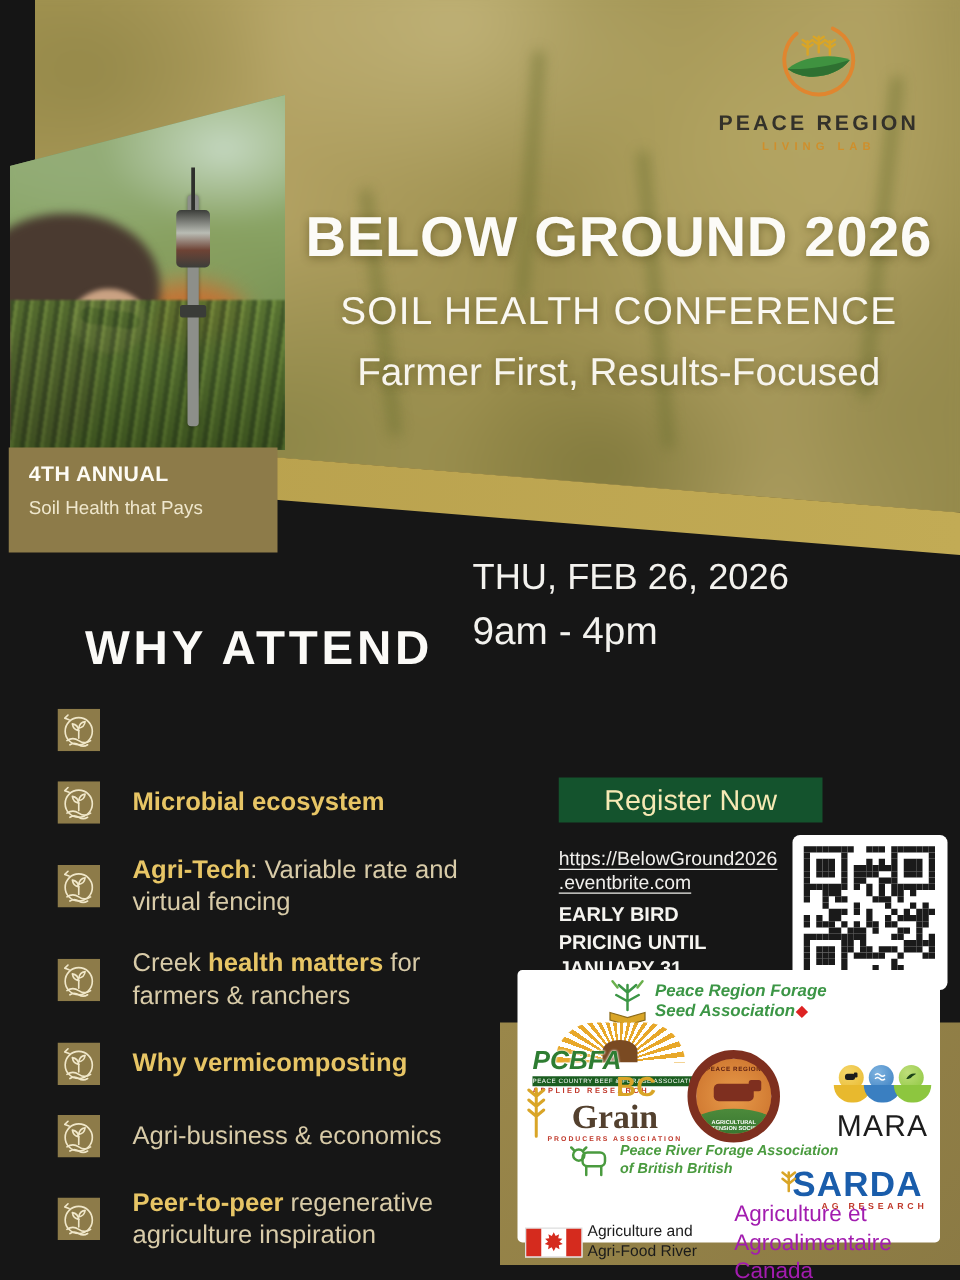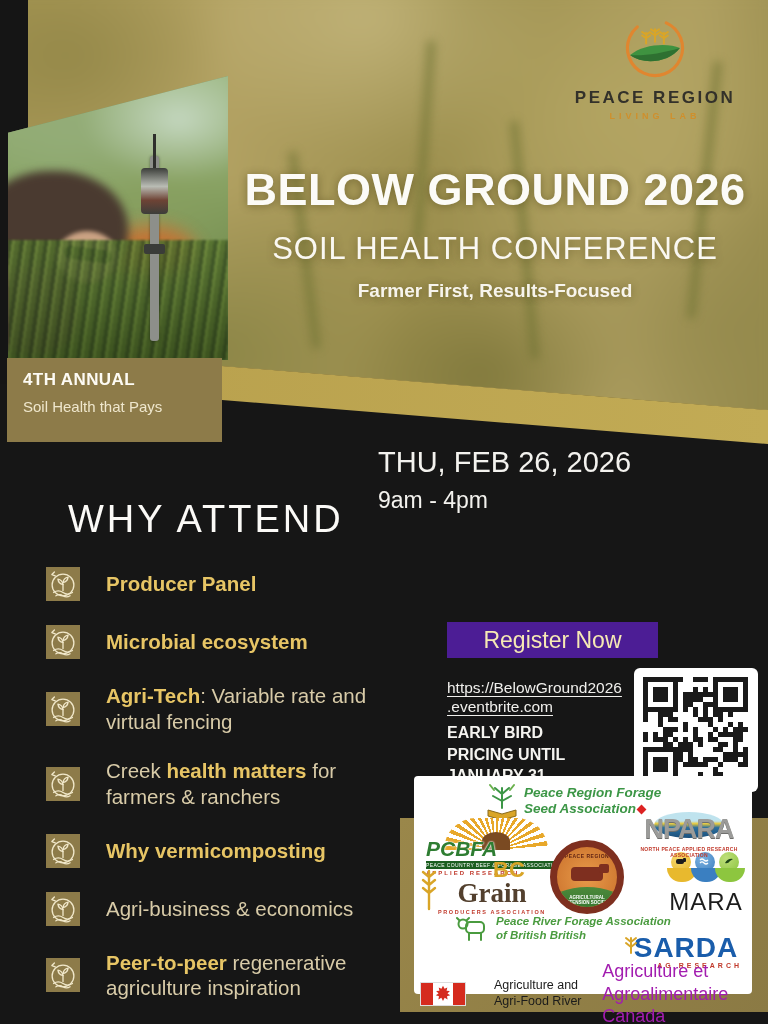--- a/index.html
+++ b/index.html
@@ -32,21 +32,21 @@
   
   .org-logo{position:absolute;left:555px;top:16px;width:200px;text-align:center;z-index:2;}
   .org-logo .name{font-size:17px;font-weight:600;letter-spacing:2.5px;color:#33312a;margin-top:4px;}
   .org-logo .sub{font-size:9px;font-weight:700;letter-spacing:4px;color:#cf8f2c;margin-top:3px;}
 
   
   .titles{position:absolute;left:230px;top:164px;width:530px;text-align:center;z-index:2;
           text-shadow:0 1px 8px rgba(60,50,10,.45);}
   .titles .t1{font-size:45px;font-weight:700;color:#fcfbf7;letter-spacing:.5px;}
   .titles .t2{font-size:31px;font-weight:300;color:#faf8f2;margin-top:15px;letter-spacing:1px;}
-  .titles .t3{font-size:19px;font-weight:700;color:#f7f4ec;margin-top:13px;}
+  .titles .t3{font-size:31px;font-weight:400;color:#f7f4ec;margin-top:13px;}
 
   
   .photo{position:absolute;left:8px;top:76px;width:220px;height:284px;z-index:3;
          clip-path:polygon(0 20%,100% 0,100% 100%,0 100%);background:#7d9465;overflow:hidden;}
   .photo .bg{position:absolute;inset:-12px;filter:blur(7px);
     background:
       radial-gradient(140px 90px at 75% 18%,#cfe0d0d0,transparent 70%),
       radial-gradient(160px 110px at 30% 22%,#93ac77,transparent 70%),
       radial-gradient(200px 140px at 60% 55%,#8aa060,transparent 75%),
       linear-gradient(#9db884 0%,#87a263 40%,#5f7b40 70%,#4c632f 100%);}
@@ -71,34 +71,34 @@
   .photo .device-collar{position:absolute;left:136px;top:168px;width:21px;height:10px;background:#3a3c38;border-radius:2px;}
 
   
   .badge{position:absolute;left:7px;top:358px;width:215px;height:84px;background:#8d7b49;z-index:4;
          box-sizing:border-box;padding:12px 0 0 16px;}
   .badge .b1{font-size:17px;font-weight:700;color:#fdfbf4;letter-spacing:.4px;line-height:1.22;}
   .badge .b3{font-size:15px;color:#efe7cd;margin-top:7px;}
 
   
   .why{position:absolute;left:40px;top:498px;width:340px;z-index:2;}
-  .why h2{margin:0 0 26px 28px;font-size:38px;font-weight:400;letter-spacing:3px;color:#fbfaf7;}
+  .why h2{margin:0 0 26px 28px;font-size:38px;font-weight:700;letter-spacing:3px;color:#fbfaf7;}
   .why-row{display:flex;align-items:center;margin-bottom:24px;}
   .why-icon{flex:0 0 34px;margin-right:26px;margin-left:6px;display:block;height:34px;}
   .why-text{margin:0;font-size:20.5px;line-height:1.25;color:#d8cba8;width:262px;}
   .why-text .b{font-weight:700;color:#e7c565;}
 
   
   .rcol{position:absolute;left:378px;top:446px;width:384px;z-index:2;}
   .rcol .date{font-size:29px;color:#f3f2ee;}
-  .rcol .time{font-size:23px;color:#f3f2ee;margin-top:8px;}
+  .rcol .time{font-size:31px;color:#f3f2ee;margin-top:8px;}
   .loc{display:flex;margin-top:26px;align-items:flex-start;}
   .loc .pin{flex:0 0 46px;margin:2px 12px 0 2px;}
   .loc .venue{font-size:27px;line-height:1.38;color:#f5f4f0;}
-  .reg-btn{position:absolute;left:69px;top:176px;width:211px;height:36px;background:#4c1d95;
+  .reg-btn{position:absolute;left:69px;top:176px;width:211px;height:36px;background:#14532d;
            border:none;color:#f6e9b4;font-size:23px;font-family:"Liberation Sans",sans-serif;
            display:flex;align-items:center;justify-content:center;cursor:pointer;}
   .link{position:absolute;left:69px;top:232px;font-size:15.5px;line-height:1.25;color:#f0efec;
         text-decoration:underline;text-underline-offset:3px;}
   .early{position:absolute;left:69px;top:276px;font-size:16px;font-weight:700;line-height:1.35;color:#f5f4f0;}
 
   
   .qr{position:absolute;left:634px;top:668px;width:124px;height:124px;background:#fff;border-radius:6px;
       z-index:2;display:flex;align-items:center;justify-content:center;}
 
@@ -164,21 +164,21 @@
 
   .sarda{position:absolute;left:208px;top:130px;width:128px;text-align:center;margin-top:26px;}
   .sarda .abbr{color:#1a5dab;font-weight:800;font-size:28px;letter-spacing:1px;}
   .sarda .wheat{position:absolute;left:2px;top:2px;}
   .sarda .sub{color:#c0392b;font-size:7px;font-weight:700;letter-spacing:3px;margin-top:-2px;text-align:right;padding-right:8px;}
 
   .canada{position:absolute;left:6px;top:184px;width:328px;display:flex;align-items:center;}
   .canada .flag{width:46px;height:24px;position:relative;background:#fff;border:1px solid #ddd;flex:0 0 46px;}
   .canada .flag .bar{position:absolute;top:0;width:12px;height:100%;background:#d52b1e;}
   .canada .flag .bar.r{right:0;}
-  .canada .en{font-size:12.5px;line-height:1.25;color:#1b1b1b;margin-left:28px;width:120px;}
+  .canada .en{font-size:12.5px;line-height:1.25;color:#1b1b1b;margin-left:4px;width:120px;}
   .canada .fr{font-size:18px;line-height:1.25;color:#a21caf;margin-left:18px;}
 </style>
 </head>
 <body>
 
 <div class="poster">
 
   <div class="banner">
     <div class="blur"></div>
     <div class="stem s1"></div>
@@ -240,21 +240,20 @@
             <circle cx="18" cy="19" r="11.5"></circle>
             <path d="M9.8 9.4 l-3.6 -1.4 M6.2 8 l2.7 -2.7"></path>
             <path d="M18 25 v-6.5"></path>
             <path d="M18 18.5 C14.8 18 13 15.8 12.6 12.8 C15.8 13.3 17.6 15.5 18 18.5 Z"></path>
             <path d="M18 16.5 C18.4 13.5 20.2 11.3 23.4 10.8 C23 13.8 21.2 16 18 16.5 Z"></path>
             <path d="M8 27 q5 -3.4 10 0 q5 3.4 10 0"></path>
             <path d="M10.5 30.5 q3.7 -2.4 7.5 0 q3.7 2.4 7.5 0"></path>
           </g>
         </svg>
       </span>
-      <p class="why-text"><span class="pre"></span><span class="b">Producer Panel</span><span class="post"></span></p>
     </div>
 
     <div class="why-row">
       <span class="why-icon">
         <svg viewBox="0 0 36 36" width="34" height="34">
           <rect width="36" height="36" fill="#8d7b49"></rect>
           <g fill="none" stroke="#f0e7c9" stroke-width="1.4" stroke-linecap="round" stroke-linejoin="round">
             <circle cx="18" cy="19" r="11.5"></circle>
             <path d="M9.8 9.4 l-3.6 -1.4 M6.2 8 l2.7 -2.7"></path>
             <path d="M18 25 v-6.5"></path>
@@ -628,25 +627,20 @@
 
     <div class="pcbfa">
       <div class="rays">
           <div class="cow"></div>
         </div>
       <div class="abbr">PCBFA</div>
       <div class="band">PEACE COUNTRY BEEF &amp; FORAGE ASSOCIATION</div>
       <div class="sub">APPLIED RESEARCH</div>
     </div>
 
-    <div class="npara">
-      <div class="scene"></div>
-      <div class="abbr">NPARA</div>
-      <div class="sub">NORTH PEACE APPLIED RESEARCH ASSOCIATION</div>
-    </div>
 
     <div class="ext">
       <div class="top-t">PEACE REGION</div>
       <div class="cowb"></div>
       <div class="cowh"></div>
       <div class="hill"></div>
       <div class="bot-t">AGRICULTURAL EXTENSION SOCIETY</div>
     </div>
 
     <div class="bcgrain">

